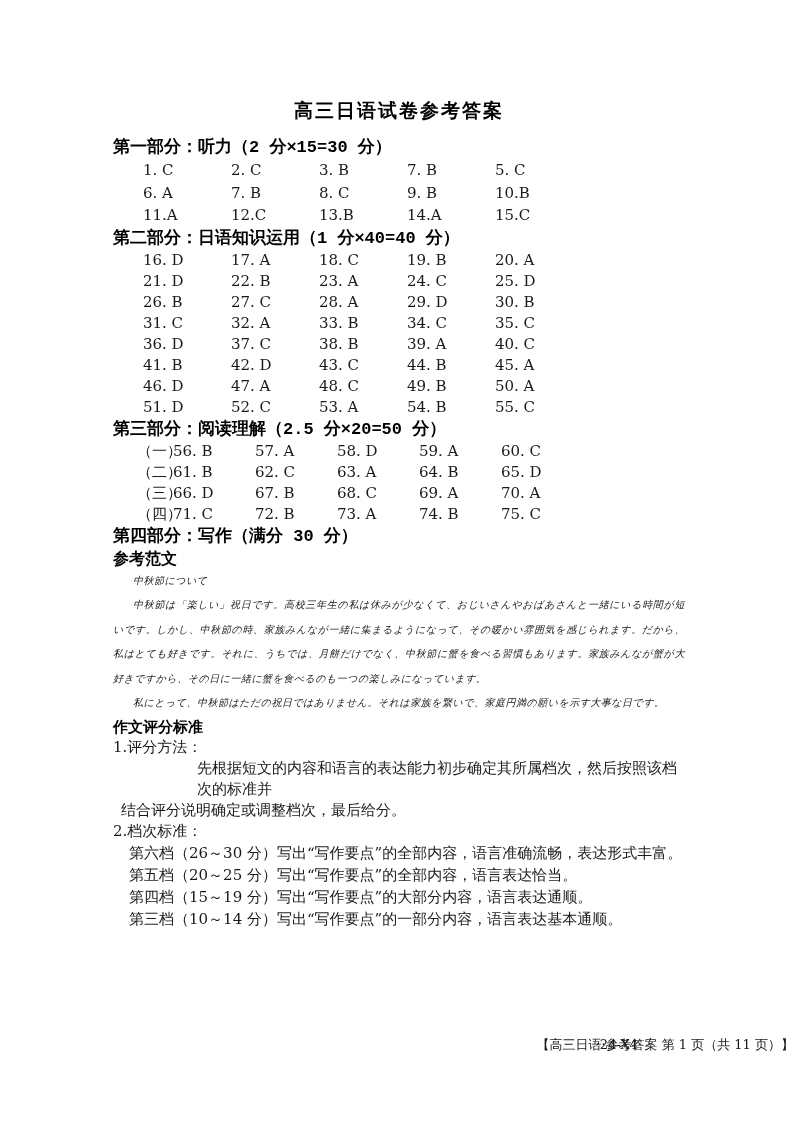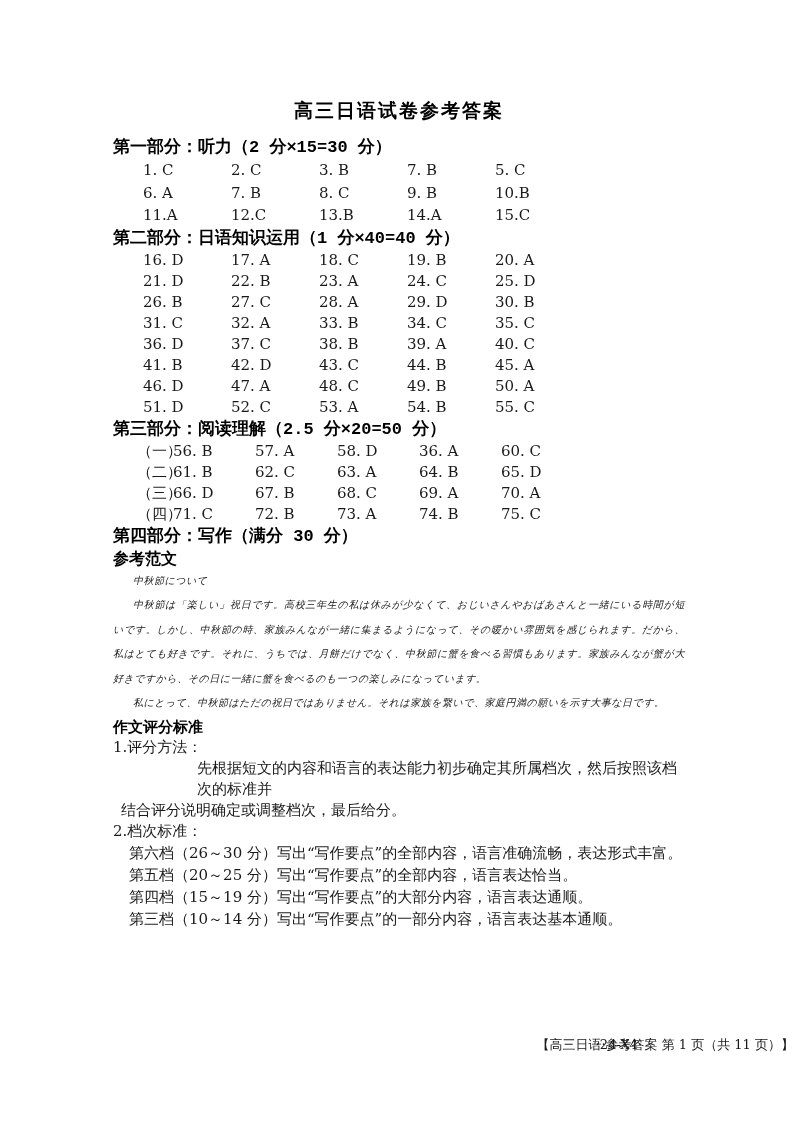--- a/index.html
+++ b/index.html
@@ -139,21 +139,21 @@
     </div>
   </div>
 
   <p class="sec-head">第三部分：阅读理解（2.5 分×20=50 分）</p>
   <div>
     <div class="read-row">
       <span class="lbl">（一）</span>
       <span class="cell">56. B</span>
       <span class="cell">57. A</span>
       <span class="cell">58. D</span>
-      <span class="cell">36. A</span>
+      <span class="cell">59. A</span>
       <span class="cell">60. C</span>
     </div>
     <div class="read-row">
       <span class="lbl">（二）</span>
       <span class="cell">61. B</span>
       <span class="cell">62. C</span>
       <span class="cell">63. A</span>
       <span class="cell">64. B</span>
       <span class="cell">65. D</span>
     </div>

